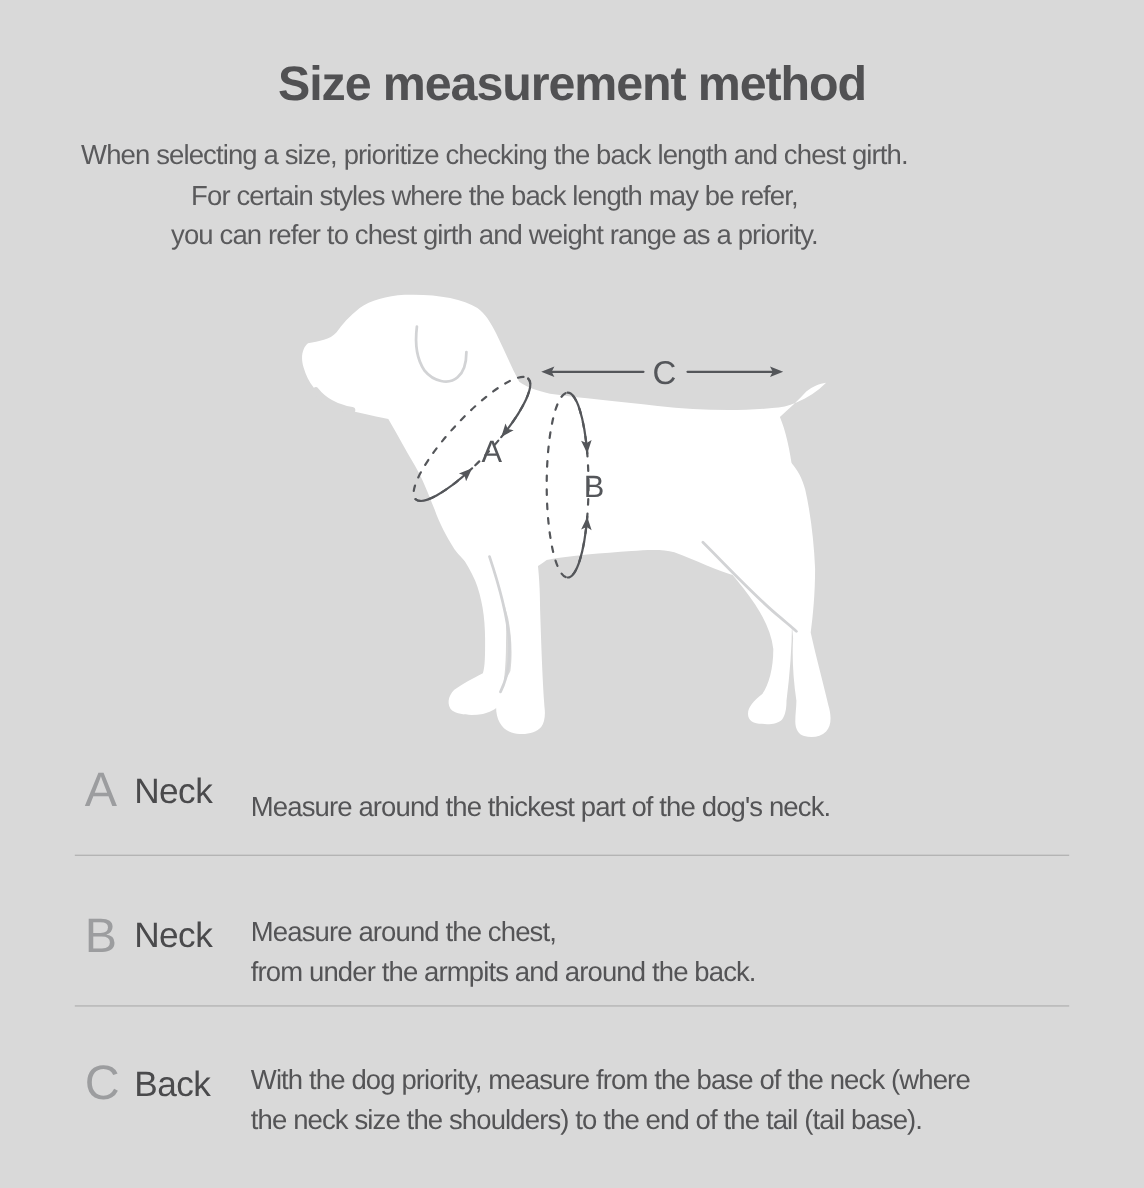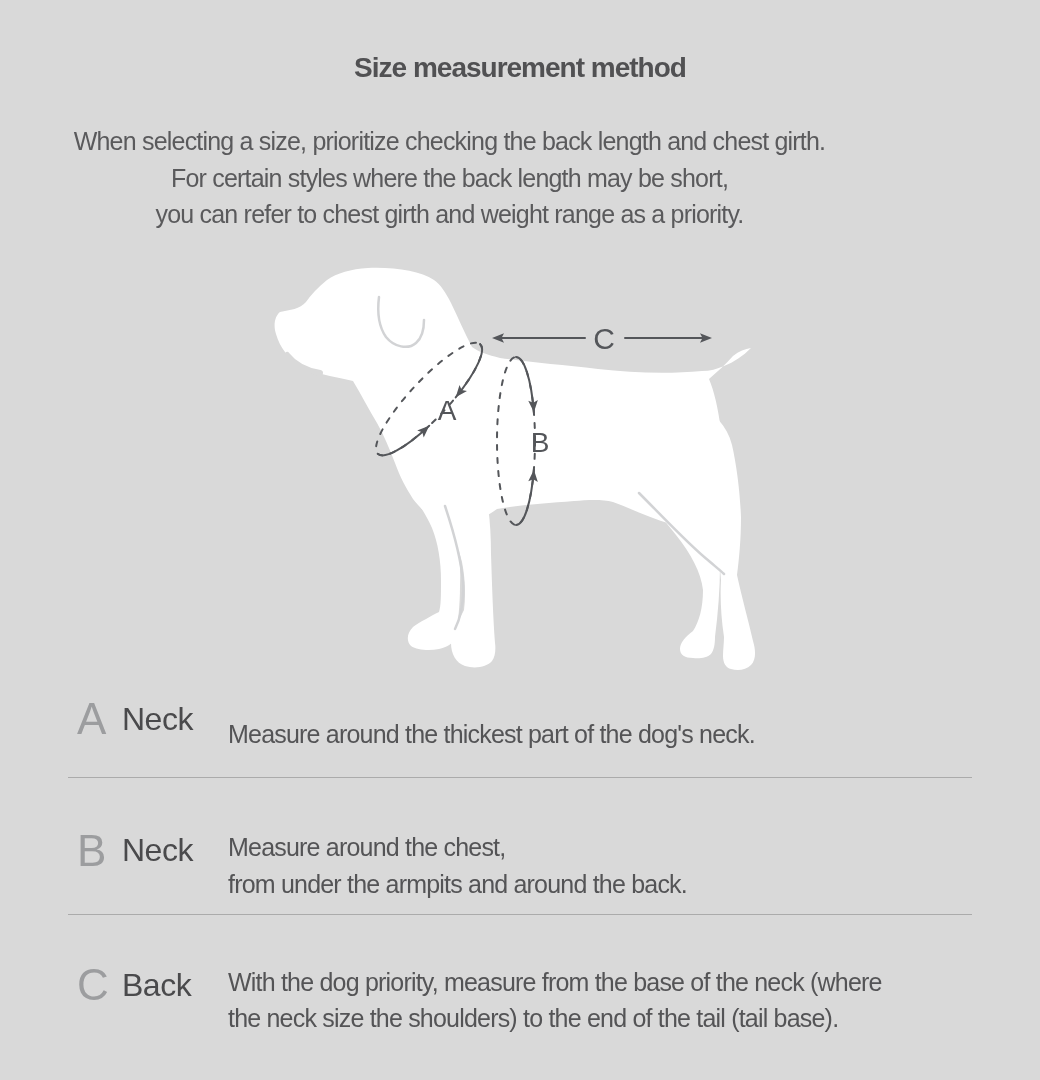--- a/index.html
+++ b/index.html
@@ -6,21 +6,21 @@
   body{
     width:1040px;height:1080px;
     background:#d9d9d9;
     font-family:"Liberation Sans", sans-serif;
     position:relative;
     overflow:hidden;
   }
   .page-title{
     position:absolute;top:52px;left:0;width:1040px;
     text-align:center;
-    font-size:28px;font-weight:bold;letter-spacing:-1px;
+    font-size:44px;font-weight:bold;letter-spacing:-1px;
     color:#515153;
   }
   .intro{
     position:absolute;top:123px;left:0;width:899px;
     text-align:center;
     font-size:25px;line-height:36.5px;letter-spacing:-0.8px;
     color:#5a5a5c;
   }
   .dog-diagram{
     position:absolute;left:250px;top:255px;width:540px;height:420px;
@@ -54,21 +54,21 @@
   .divider-1{top:777px;}
   .divider-2{top:914px;}
 </style>
 </head>
 <body>
 
 <div class="page-title">Size measurement method</div>
 
 <div class="intro">
   <div>When selecting a size, prioritize checking the back length and chest girth.</div>
-  <div>For certain styles where the back length may be short,</div>
+  <div>For certain styles where the back length may be refer,</div>
   <div>you can refer to chest girth and weight range as a priority.</div>
 </div>
 
 <div class="dog-diagram">
   <svg width="540" height="420" viewBox="0 0 540 420" xmlns="http://www.w3.org/2000/svg">
 
     <g fill="#ffffff" stroke="none">
       <path d="
         M 30,57
         C 25,61 23,70 26,79

